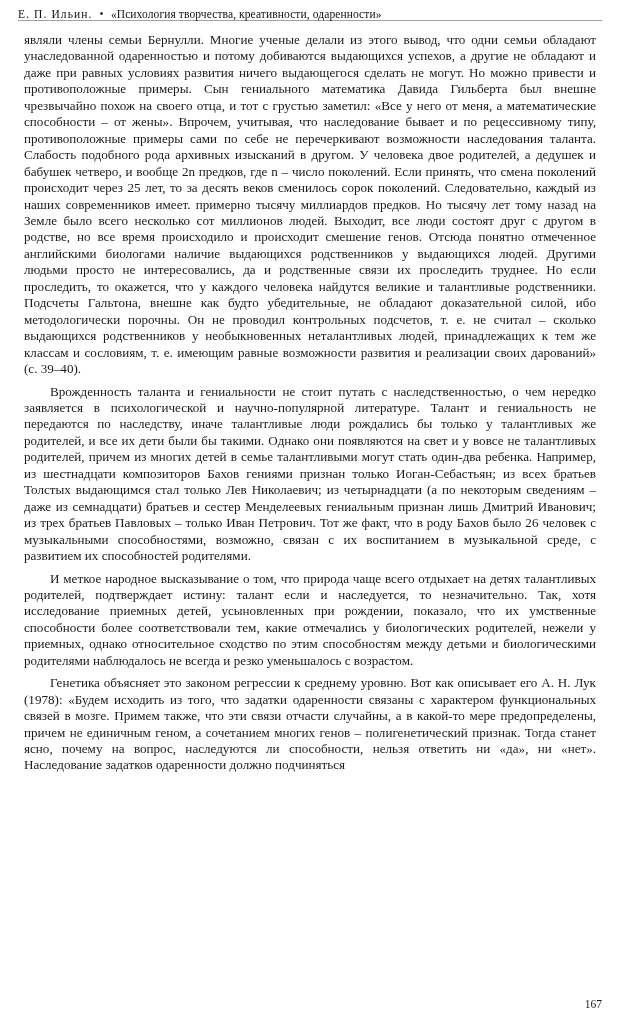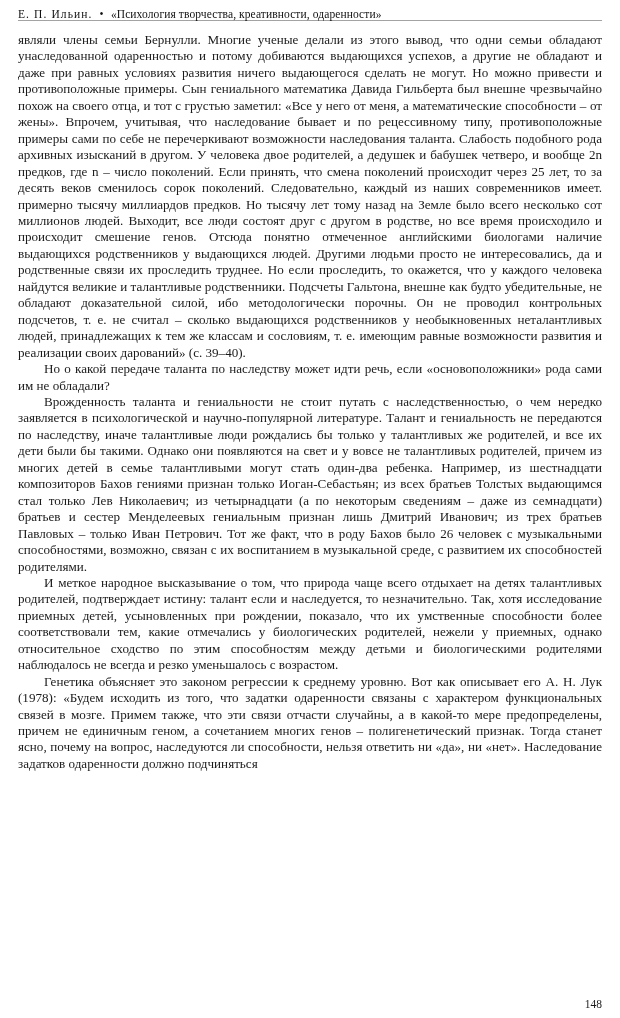--- a/index.html
+++ b/index.html
@@ -44,21 +44,21 @@
   }
   .body-text {
     font-size: 13.1px;
     line-height: 16.45px;
     text-align: justify;
     text-justify: inter-word;
     -webkit-hyphens: manual;
     hyphens: manual;
   }
   .body-text p {
-    margin: 0;
+    margin: 6px;
   }
   .body-text p.indent {
     text-indent: 26px;
   }
   .it {
   }
   .pageno {
     position: absolute;
     right: 18px;
     bottom: 8px;
@@ -72,22 +72,21 @@
 <div class="page">
 
   <div class="header">
     <span class="author">Е.  П.  Ильин.</span>
     <span class="sep">•</span>
     <span class="title">«Психология творчества, креативности, одаренности»</span>
   </div>
 
   <div class="body-text">
     <p>являли члены семьи Бернулли. Многие ученые делали из этого вывод, что одни семьи обладают унаследованной одаренностью и потому добиваются выдающихся успехов, а другие не обладают и даже при равных условиях развития ничего выдающегося сделать не могут. Но можно привести и противоположные примеры. Сын гениального математика Давида Гильберта был внешне чрезвычайно похож на своего отца, и тот с грустью заметил: «Все у него от меня, а математические способности – от жены». Впрочем, учитывая, что наследование бывает и по рецессивному типу, противоположные примеры сами по себе не перечеркивают возможности наследования таланта. Слабость подобного рода архивных изысканий в другом. У человека двое родителей, а дедушек и бабушек четверо, и вообще 2n предков, где n – число поколений. Если принять, что смена поколений происходит через 25 лет, то за десять веков сменилось сорок поколений. Следовательно, каждый из наших современников имеет. примерно тысячу миллиардов предков. Но тысячу лет тому назад на Земле было всего несколько сот миллионов людей. Выходит, все люди состоят друг с другом в родстве, но все время происходило и происходит смешение генов. Отсюда понятно отмеченное английскими биологами наличие выдающихся родственников у выдающихся людей. Другими людьми просто не интересовались, да и родственные связи их проследить труднее. Но если проследить, то окажется, что у каждого человека найдутся великие и талантливые родственники. Подсчеты Гальтона, внешне как будто убедительные, не обладают доказательной силой, ибо методологически порочны. Он не проводил контрольных подсчетов, т. е. не считал – сколько выдающихся родственников у необыкновенных неталантливых людей, принадлежащих к тем же классам и сословиям, т. е. имеющим равные возможности развития и реализации своих дарований» (с. 39–40).</p>
-    <p class="indent">Но о какой передаче таланта по наследству может идти речь, если «основоположники» рода сами им не обладали?</p>
     <p class="indent">Врожденность таланта и гениальности не стоит путать с наследственностью, о чем нередко заявляется в психологической и научно-популярной литературе. Талант и гениальность не передаются по наследству, иначе талантливые люди рождались бы только у талантливых же родителей, и все их дети были бы такими. Однако они появляются на свет и у вовсе не талантливых родителей, причем из многих детей в семье талантливыми могут стать один-два ребенка. Например, из шестнадцати композиторов Бахов гениями признан только Иоган-Себастьян; из всех братьев Толстых выдающимся стал только Лев Николаевич; из четырнадцати (а по некоторым сведениям – даже из семнадцати) братьев и сестер Менделеевых гениальным признан лишь Дмитрий Иванович; из трех братьев Павловых – только Иван Петрович. Тот же факт, что в роду Бахов было 26 человек с музыкальными способностями, возможно, связан с их воспитанием в музыкальной среде, с развитием их способностей родителями.</p>
     <p class="indent">И меткое народное высказывание о том, что природа чаще всего отдыхает на детях талантливых родителей, подтверждает истину: талант если и наследуется, то незначительно. Так, хотя исследование приемных детей, усыновленных при рождении, показало, что их умственные способности более соответствовали тем, какие отмечались у биологических родителей, нежели у приемных, однако относительное сходство по этим способностям между детьми и биологическими родителями наблюдалось не всегда и резко уменьшалось с возрастом.</p>
     <p class="indent">
       <span>Генетика объясняет это законом </span><span class="it">регрессии к среднему уровню</span><span>. Вот как описывает его А. Н. Лук (1978): «Будем исходить из того, что задатки одаренности связаны с характером функциональных связей в мозге. Примем также, что эти связи отчасти случайны, а в какой-то мере предопределены, причем не единичным геном, а сочетанием многих генов – полигенетический признак. Тогда станет ясно, почему на вопрос, наследуются ли способности, нельзя ответить ни «да», ни «нет». Наследование задатков одаренности должно подчиняться</span>
     </p>
   </div>
 
-  <div class="pageno">148</div>
+  <div class="pageno">167</div>
 </div>
 
 </body></html>

